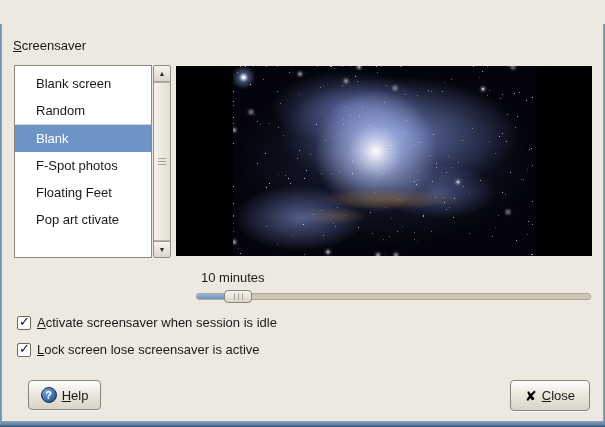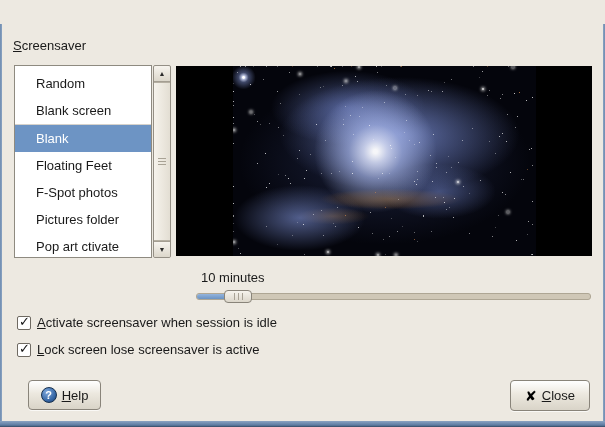--- a/index.html
+++ b/index.html
@@ -154,27 +154,26 @@
 <div class="window">
 
 
   <div class="frame-left"></div>
   <div class="frame-right"></div>
   <div class="frame-bottom"></div>
 
   <div class="heading"><span class="mn">S</span><span>creensaver</span></div>
 
   <div class="theme-list">
+    <div class="list-row"><span>Blank screen</span></div>
     <div class="list-row"><span>Random</span></div>
-    <div class="list-row"><span>Blank screen</span></div>
     <div class="list-sep"></div>
     <div class="list-row selected"><span>Blank</span></div>
+    <div class="list-row"><span>F-Spot photos</span></div>
     <div class="list-row"><span>Floating Feet</span></div>
-    <div class="list-row"><span>F-Spot photos</span></div>
-    <div class="list-row"><span>Pictures folder</span></div>
     <div class="list-row"><span>Pop art ctivate</span></div>
   </div>
 
   <div class="scrollbar">
     <div class="scroll-btn up">▲</div>
     <div class="scroll-thumb">
         <div class="grip-h"></div>
       </div>
     <div class="scroll-btn down">▼</div>
   </div>

